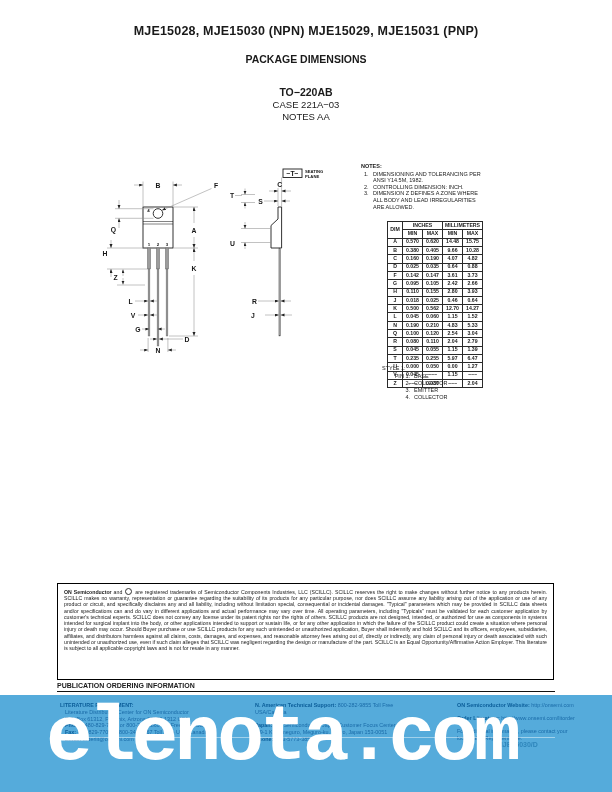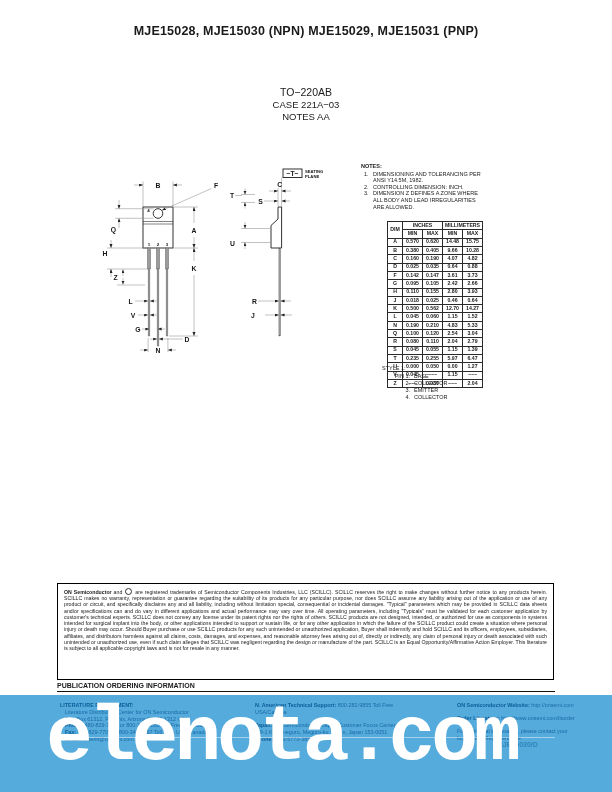--- a/index.html
+++ b/index.html
@@ -2,21 +2,21 @@
 <html><head>
 <meta charset="utf-8">
 <style>
   html,body{margin:0;padding:0;background:#e8e8e8;}
   .page{position:relative;width:612px;height:792px;background:#ffffff;margin:0 auto;
         font-family:"Liberation Sans",sans-serif;color:#1a1a1a;overflow:hidden;}
   .abs{position:absolute;}
   .ctr{left:0;width:612px;text-align:center;}
   .title{top:24px;font-size:12.5px;font-weight:bold;letter-spacing:.2px;}
   .subtitle{top:53px;font-size:10.5px;font-weight:bold;}
-  .pkgname{top:86px;font-size:10.5px;font-weight:normal;}
+  .pkgname{top:86px;font-size:10.5px;font-weight:bold;}
   .pkgcase{top:99px;font-size:9.5px;}
   .pkgissue{top:111px;font-size:9.5px;}
 
   svg.drawing{left:95px;top:158px;width:265px;height:202px;}
   .outline{stroke:#1c1c1c;stroke-width:.9;fill:#ffffff;}
   .thin{stroke:#1c1c1c;stroke-width:.55;fill:none;}
   .lead{fill:#9c9c9c;stroke:#555;stroke-width:.35;}
   .dim{stroke:#8f8f8f;stroke-width:.55;fill:none;}
   .lbl{font:bold 6.8px "Liberation Sans",sans-serif;fill:#141414;}
   .sm{font:bold 4.4px "Liberation Sans",sans-serif;fill:#141414;}
@@ -63,20 +63,21 @@
   .pubnum{position:absolute;left:497px;top:46px;font-size:7px;font-weight:bold;color:#2f86bb;}
   .wm{position:absolute;left:46px;top:4px;font-size:78px;font-weight:bold;color:#ffffff;
       letter-spacing:-4px;line-height:1;white-space:nowrap;}
 </style>
 </head>
 <body>
 
 <div class="page">
 
   <div class="abs ctr title">MJE15028, MJE15030 (NPN) MJE15029, MJE15031 (PNP)</div>
+  <div class="abs ctr subtitle">PACKAGE DIMENSIONS</div>
   <div class="abs ctr pkgname">TO−220AB</div>
   <div class="abs ctr pkgcase">CASE 221A−03</div>
   <div class="abs ctr pkgissue">NOTES AA</div>
 
   <svg class="abs drawing" viewBox="0 0 265 202">
     <defs>
       <marker id="ah" markerUnits="userSpaceOnUse" markerWidth="4.2" markerHeight="3.2" refX="3.9" refY="1.5" orient="auto">
         <path d="M0,0 L3.9,1.5 L0,3 Z" fill="#222"></path>
       </marker>
     </defs>

